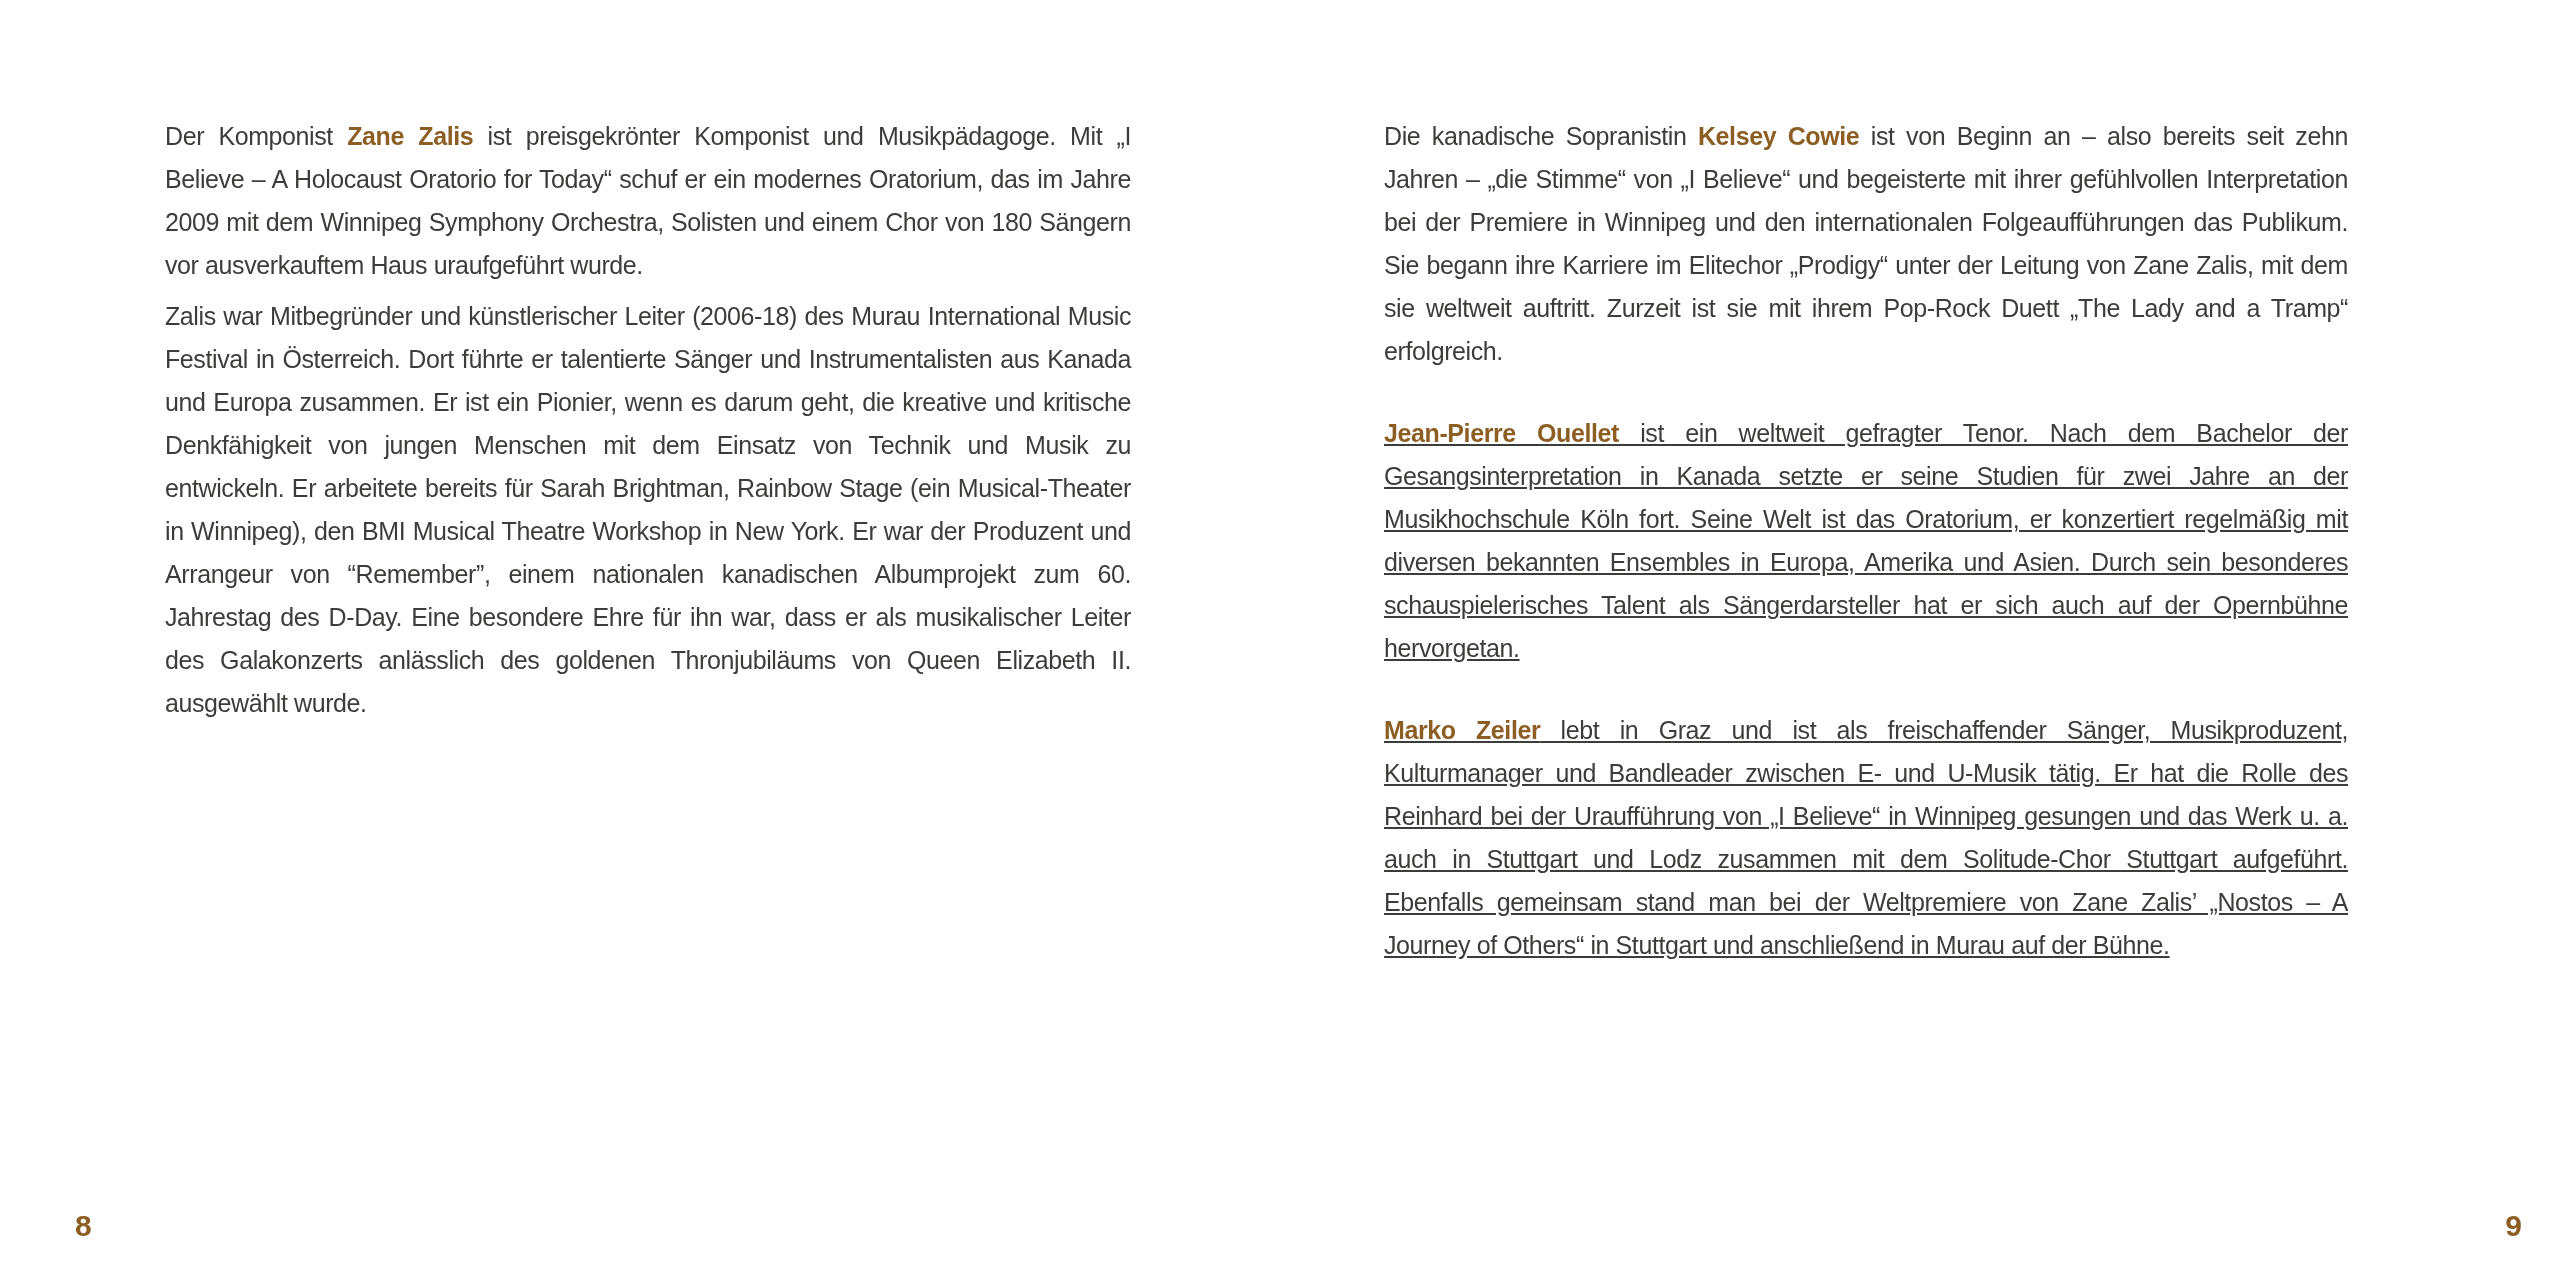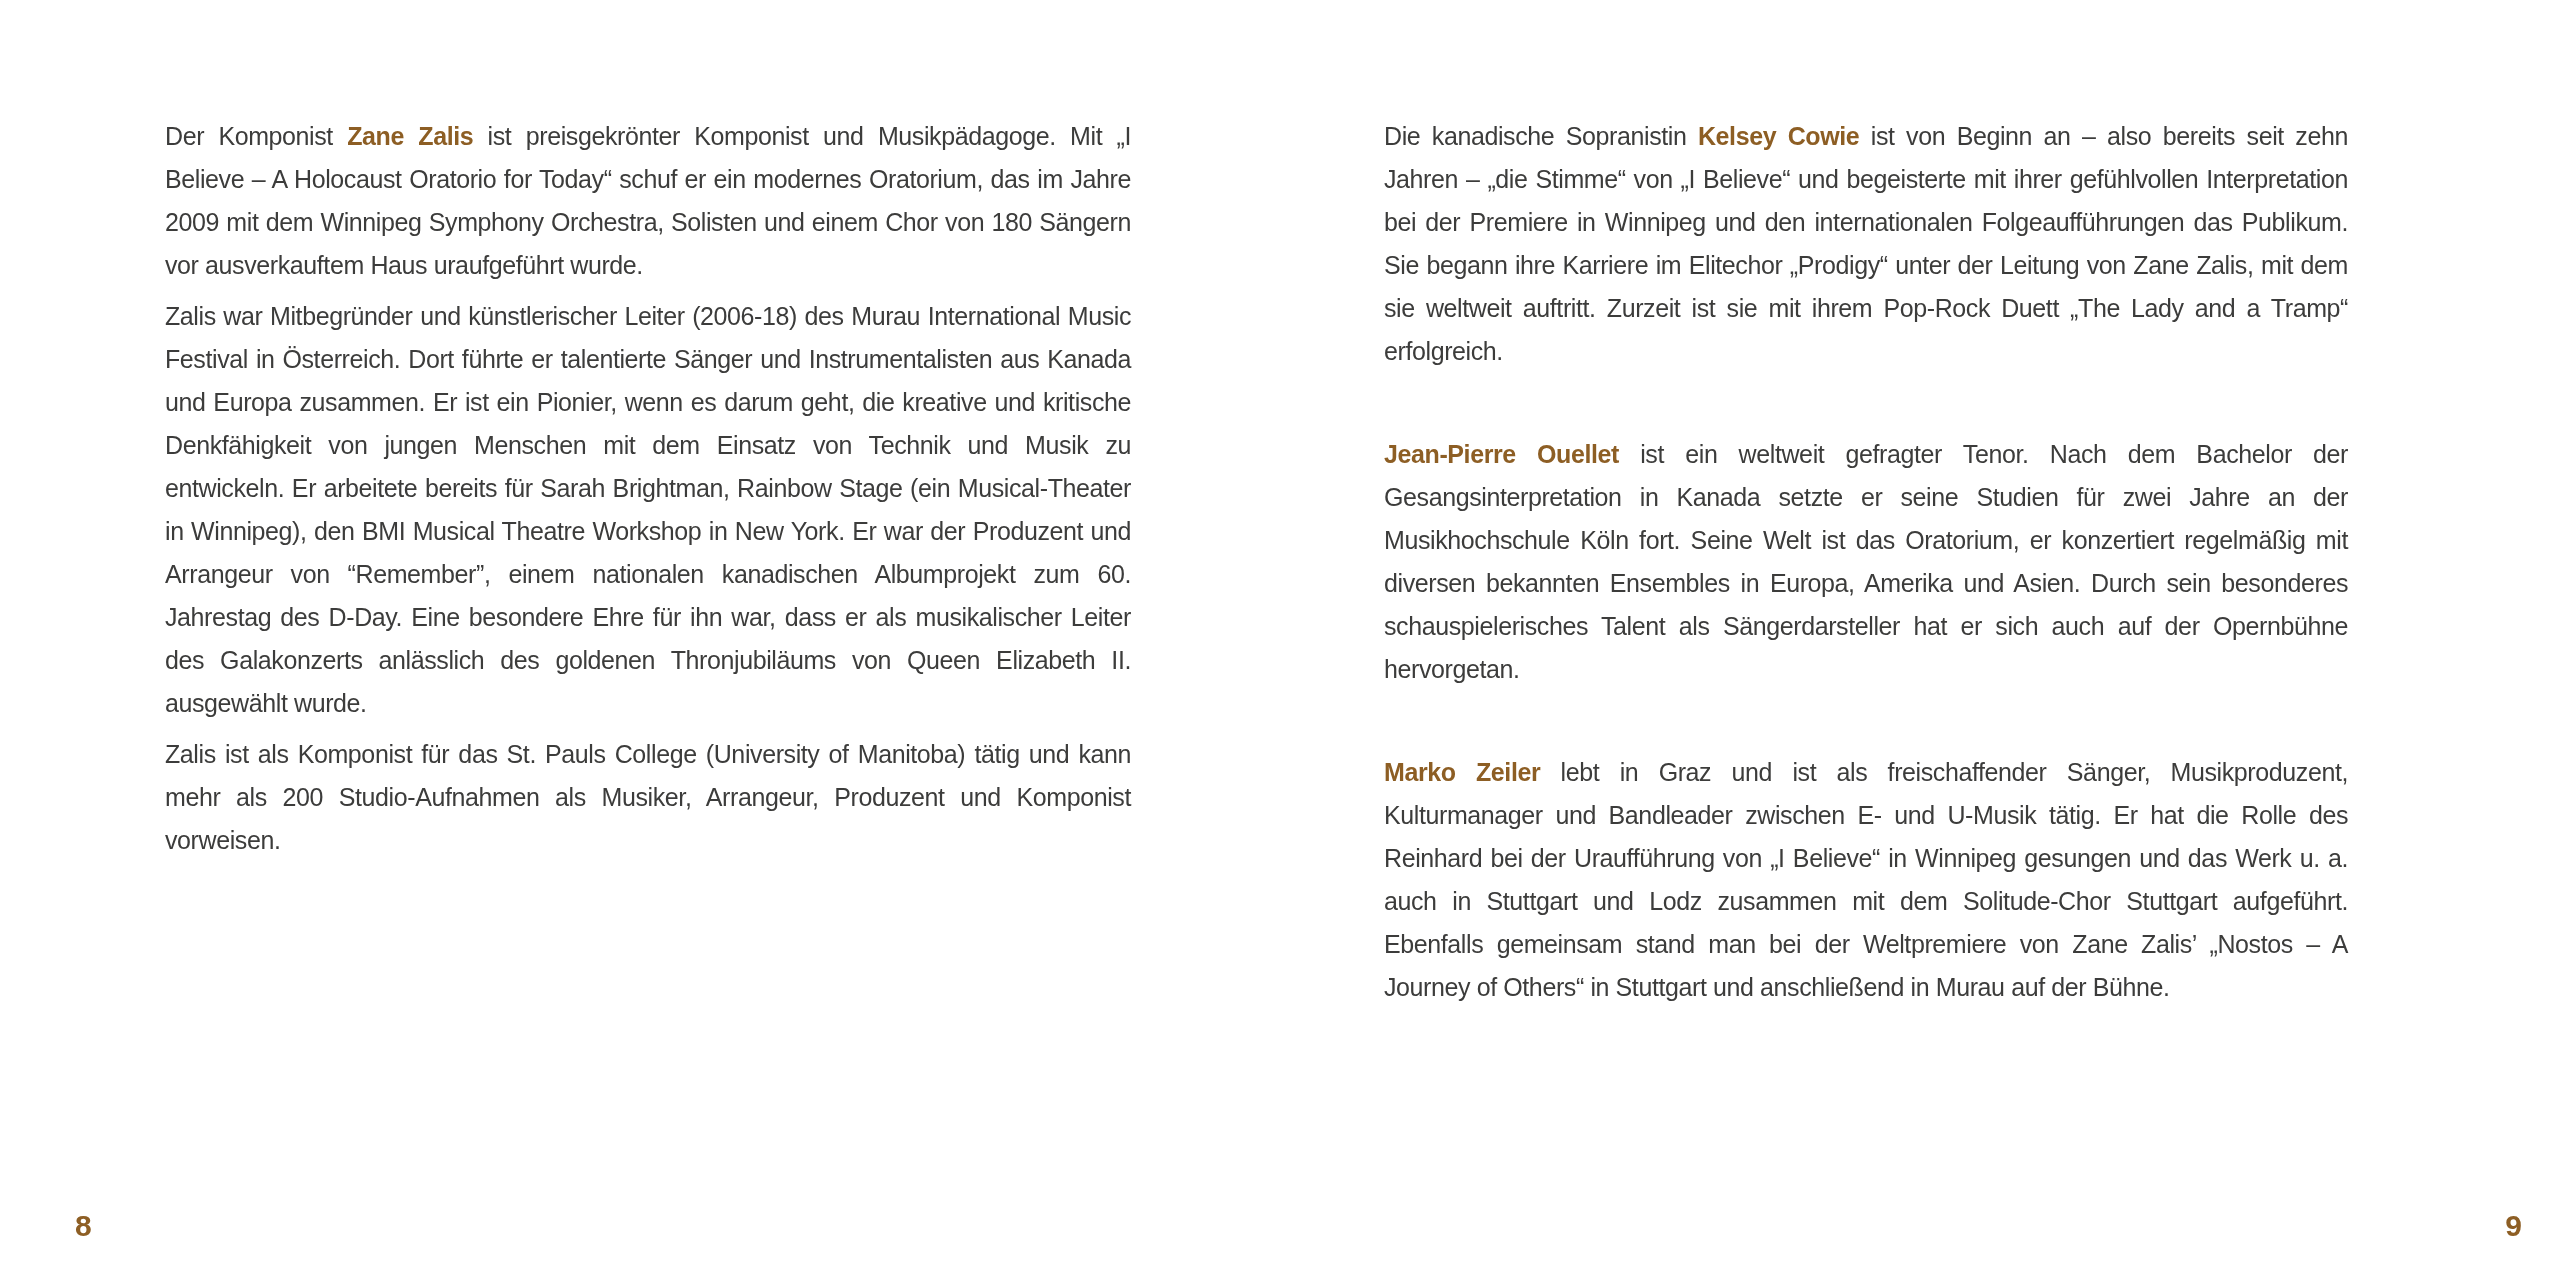--- a/index.html
+++ b/index.html
@@ -26,21 +26,21 @@
   .text-column p {
     margin: 0;
     font-size: 25px;
     line-height: 43px;
     letter-spacing: -0.4px;
     color: var(--text, #3c3c3b);
     text-align: justify;
     hyphens: none;
   }
   
-  .text-column.right p + p { margin-top: 60px; }
+  .text-column.right p + p { margin-top: 39px; text-decoration: underline; }
   .text-column.left  p + p { margin-top: 8px; }
   strong.accent-name {
     color: var(--accent, #8d5e24);
     font-weight: 700;
   }
   .page-number {
     position: absolute;
     bottom: 36px;
     font-size: 30px;
     font-weight: 700;
@@ -51,21 +51,20 @@
   .page-number.right { right: 54px; }
 </style>
 </head>
 <body>
 
 <div class="spread">
 
   <div class="text-column left">
       <p><span>Der Komponist </span><strong class="accent-name">Zane Zalis</strong><span> ist preisgekrönter Komponist und Musikpädagoge. Mit „I Believe – A Holocaust Oratorio for Today“ schuf er ein modernes Oratorium, das im Jahre 2009 mit dem Winnipeg Symphony Orchestra, Solisten und einem Chor von 180 Sängern vor ausverkauftem Haus uraufgeführt wurde.</span></p>
       <p><span>Zalis war Mitbegründer und künstlerischer Leiter (2006-18) des Murau International Music Festival in Österreich. Dort führte er talentierte Sänger und Instrumentalisten aus Kanada und Europa zusammen. Er ist ein Pionier, wenn es darum geht, die kreative und kritische Denkfähigkeit von jungen Menschen mit dem Einsatz von Technik und Musik zu entwickeln. Er arbeitete bereits für Sarah Brightman, Rainbow Stage (ein Musical-Theater in Winnipeg), den BMI Musical Theatre Workshop in New York. Er war der Produzent und Arrangeur von “Remember”, einem nationalen kanadischen Albumprojekt zum 60. Jahrestag des D-Day. Eine besondere Ehre für ihn war, dass er als musikalischer Leiter des Galakonzerts anlässlich des goldenen Thronjubiläums von Queen Elizabeth II. ausgewählt wurde.</span></p>
-      <p><span>Zalis ist als Komponist für das St. Pauls College (University of Manitoba) tätig und kann mehr als 200 Studio-Aufnahmen als Musiker, Arrangeur, Produzent und Komponist vorweisen.</span></p>
     </div>
 
   <div class="text-column right">
       <p><span>Die kanadische Sopranistin </span><strong class="accent-name">Kelsey Cowie</strong><span> ist von Beginn an – also bereits seit zehn Jahren – „die Stimme“ von „I Believe“ und begeisterte mit ihrer gefühlvollen Interpretation bei der Premiere in Winnipeg und den internationalen Folgeaufführungen das Publikum. Sie begann ihre Karriere im Elitechor „Prodigy“ unter der Leitung von Zane Zalis, mit dem sie weltweit auftritt. Zurzeit ist sie mit ihrem Pop-Rock Duett „The Lady and a Tramp“ erfolgreich.</span></p>
       <p><strong class="accent-name">Jean-Pierre Ouellet</strong><span> ist ein weltweit gefragter Tenor. Nach dem Bachelor der Gesangsinterpretation in Kanada setzte er seine Studien für zwei Jahre an der Musikhochschule Köln fort. Seine Welt ist das Oratorium, er konzertiert regelmäßig mit diversen bekannten Ensembles in Europa, Amerika und Asien. Durch sein besonderes schauspielerisches Talent als Sängerdarsteller hat er sich auch auf der Opernbühne hervorgetan.</span></p>
       <p><strong class="accent-name">Marko Zeiler</strong><span> lebt in Graz und ist als freischaffender Sänger, Musikproduzent, Kulturmanager und Bandleader zwischen E- und U-Musik tätig. Er hat die Rolle des Reinhard bei der Uraufführung von „I Believe“ in Winnipeg gesungen und das Werk u. a. auch in Stuttgart und Lodz zusammen mit dem Solitude-Chor Stuttgart aufgeführt. Ebenfalls gemeinsam stand man bei der Weltpremiere von Zane Zalis’ „Nostos – A Journey of Others“ in Stuttgart und anschließend in Murau auf der Bühne.</span></p>
     </div>
 
   <div class="page-number left">8</div>
 

